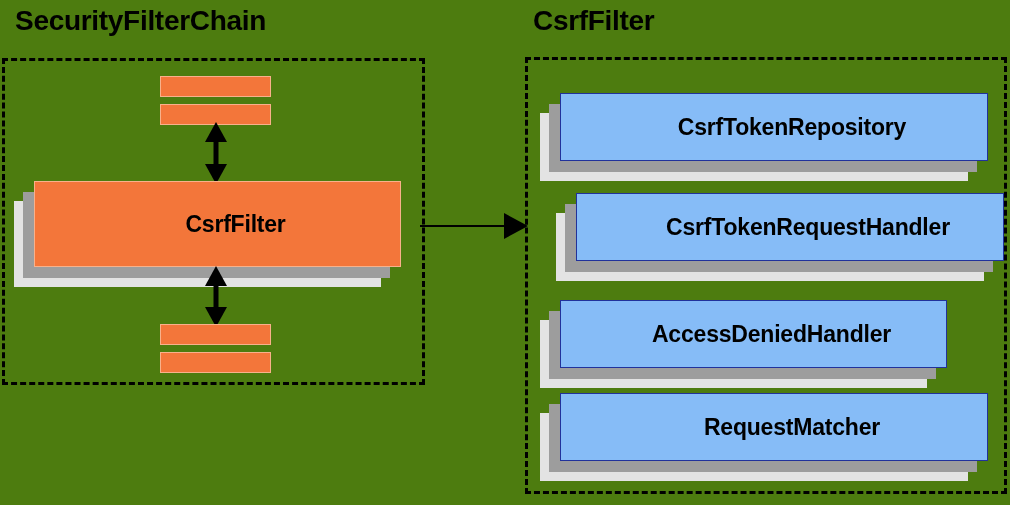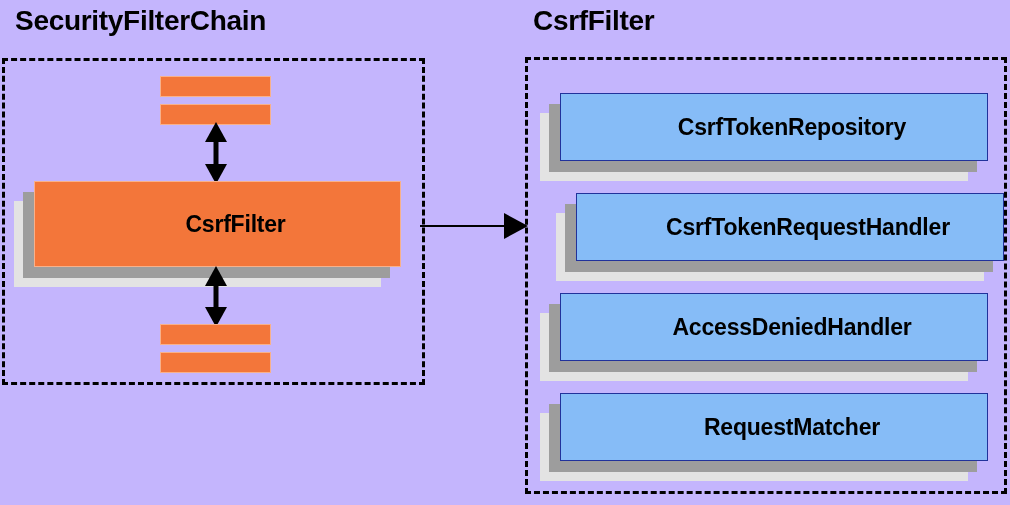--- a/index.html
+++ b/index.html
@@ -10,21 +10,21 @@
   body {
     width: 1010px;
     height: 505px;
     font-family: "Liberation Sans", sans-serif;
     overflow: hidden;
   }
   #canvas {
     position: relative;
     width: 1010px;
     height: 505px;
-    background: #c4b5fd;
+    background: #4d7c0f;
   }
 
   
   .panel-title {
     position: absolute;
     font-weight: bold;
     font-size: 28px;
     line-height: 30px;
     color: #000000;
     white-space: nowrap;
@@ -161,21 +161,21 @@
     <div class="sh-dark"></div>
     <div class="face face-blue">CsrfTokenRepository</div>
   </div>
 
   <div class="stack-box" style="left:560px; top:193px; width:428px; height:68px;margin-left:16px;">
     <div class="sh-light"></div>
     <div class="sh-dark"></div>
     <div class="face face-blue">CsrfTokenRequestHandler</div>
   </div>
 
-  <div class="stack-box" style="left:560px; top:293px; width:428px; height:68px;">
+  <div class="stack-box" style="left:560px; top:300px; width:387px; height:68px;">
     <div class="sh-light"></div>
     <div class="sh-dark"></div>
     <div class="face face-blue">AccessDeniedHandler</div>
   </div>
 
   <div class="stack-box" style="left:560px; top:393px; width:428px; height:68px;">
     <div class="sh-light"></div>
     <div class="sh-dark"></div>
     <div class="face face-blue">RequestMatcher</div>
   </div>

